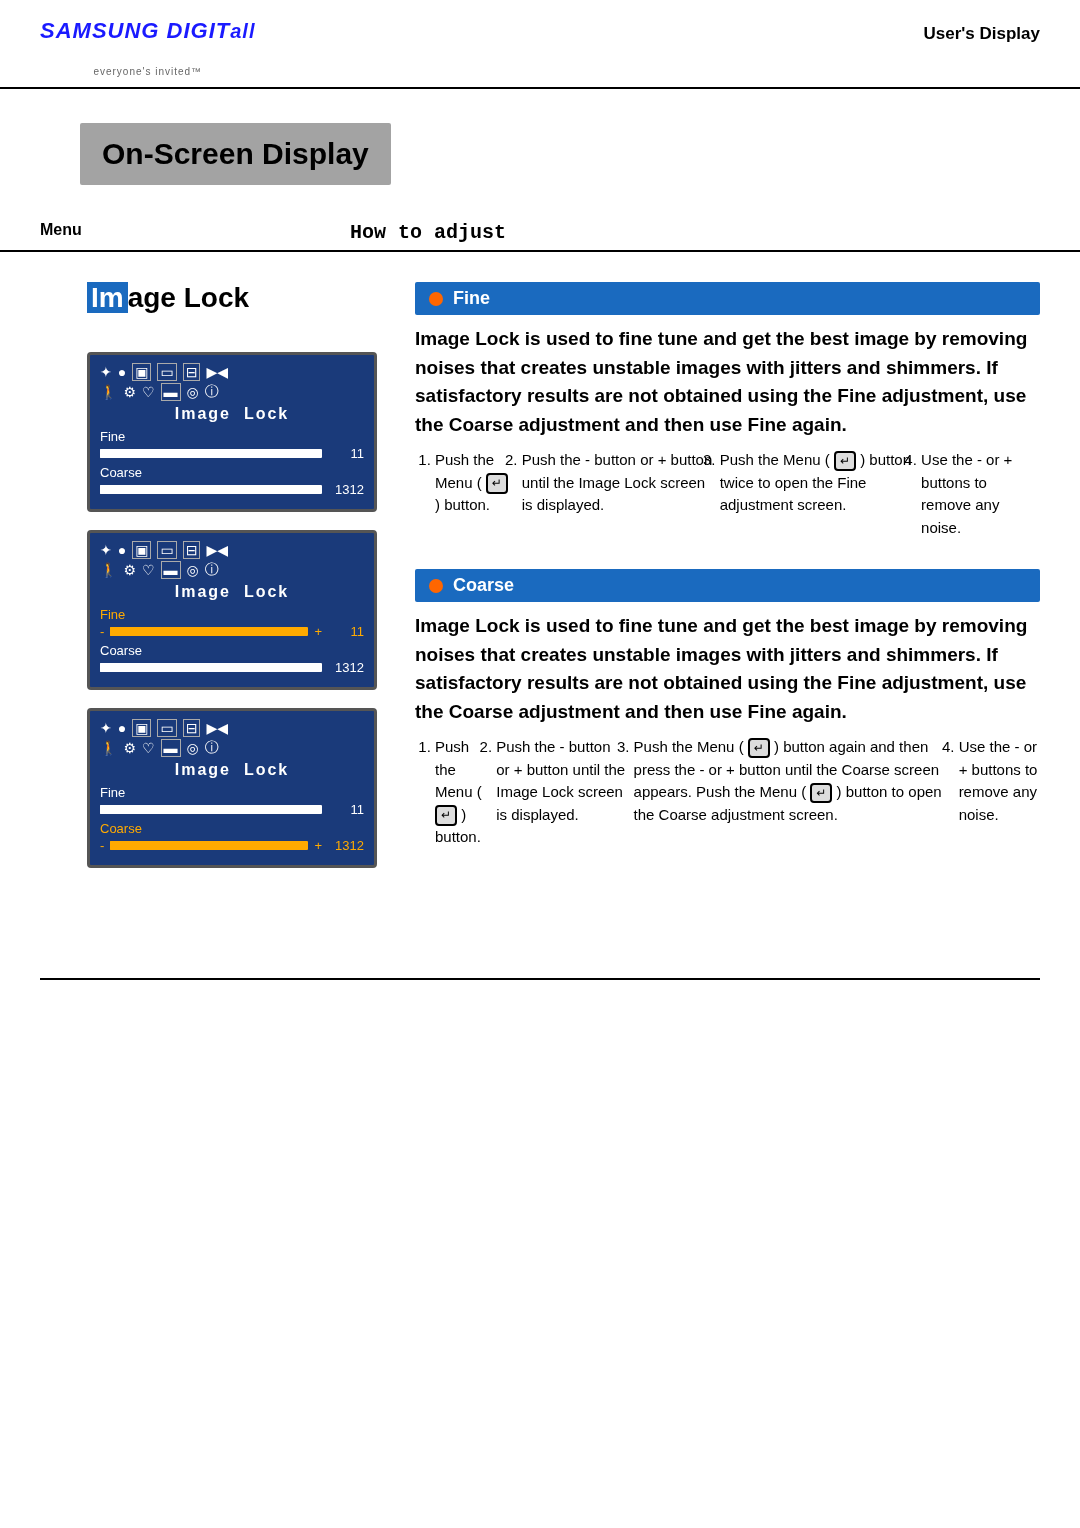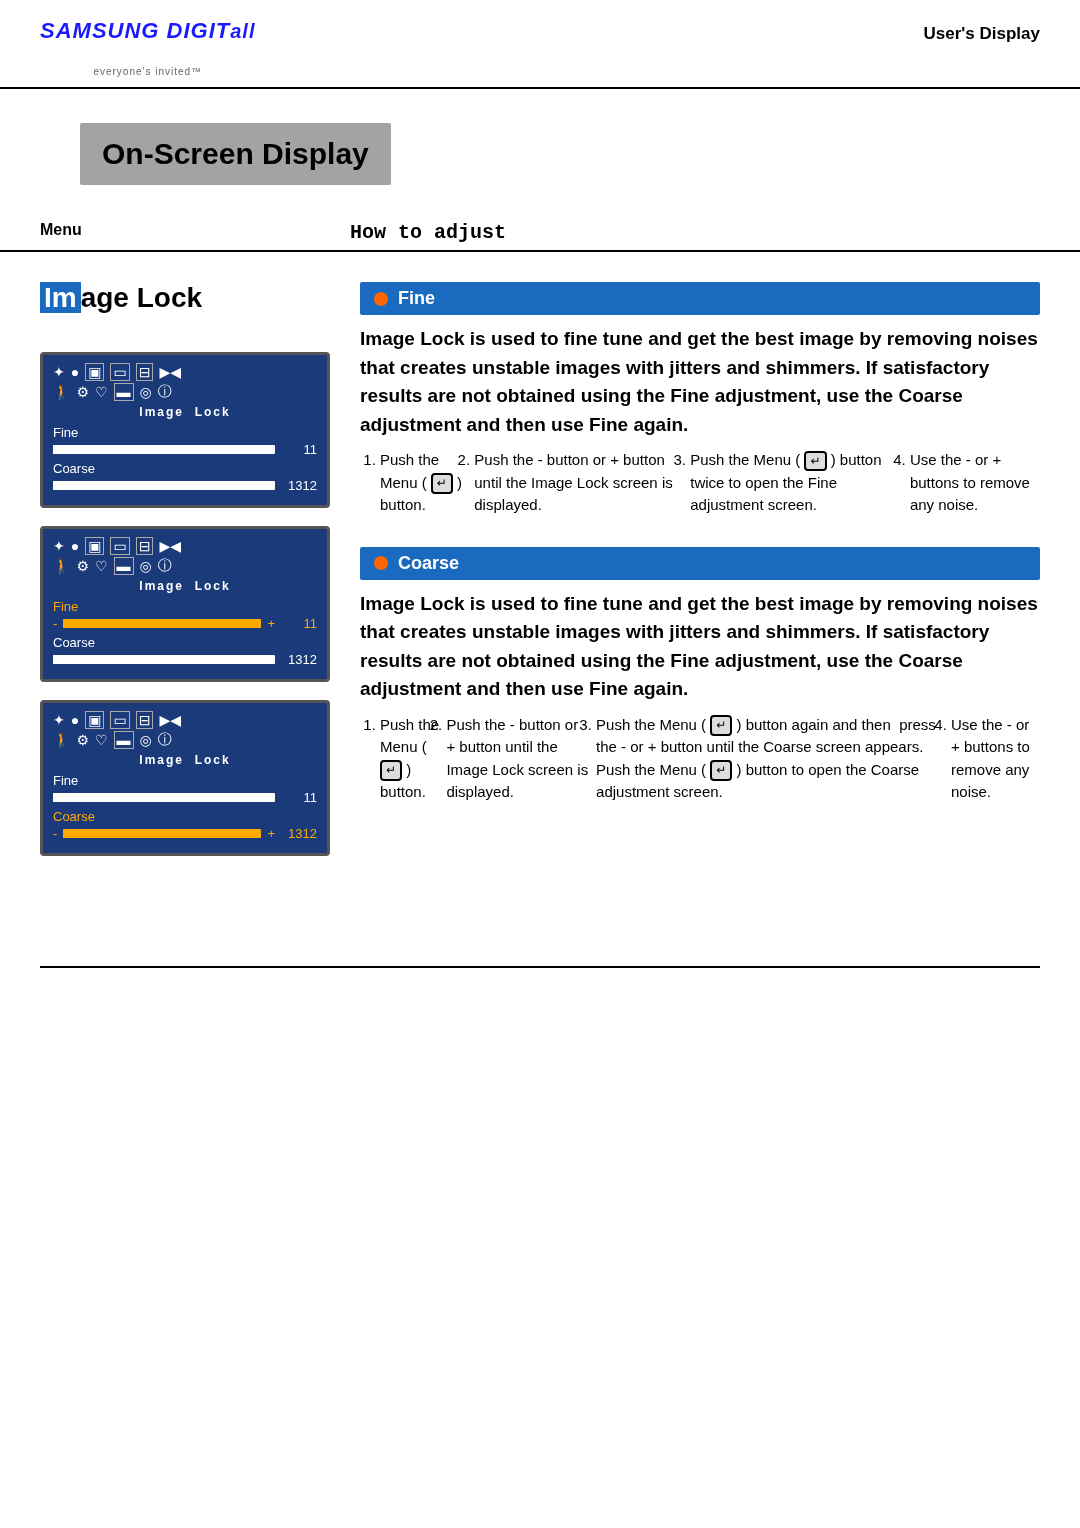--- a/index.html
+++ b/index.html
@@ -74,21 +74,22 @@
     .col-how {
       font-weight: bold;
       font-size: 20px;
       font-family: Liberation Mono, monospace;
     }
 
     
     .main-content {
       display: flex;
       padding: 30px 40px 30px 40px;
-      gap: 30px;
+      gap: 38px;
+      margin-left: 47px;
     }
 
     
     .left-col {
       width: 290px;
       flex-shrink: 0;
       display: flex;
       flex-direction: column;
       gap: 18px;
     }
@@ -110,21 +111,21 @@
       font-size: 14px;
     }
     .monitor-icons .icon-row {
       display: flex;
       gap: 6px;
       align-items: center;
     }
     .monitor-title {
       text-align: center;
       font-weight: bold;
-      font-size: 12px;
+      font-size: 16px;
       margin-bottom: 6px;
       color: #fff;
       letter-spacing: 2px;
     }
     .monitor-row {
       margin-bottom: 4px;
     }
     .monitor-row-label {
       font-size: 13px;
       color: #fff;

